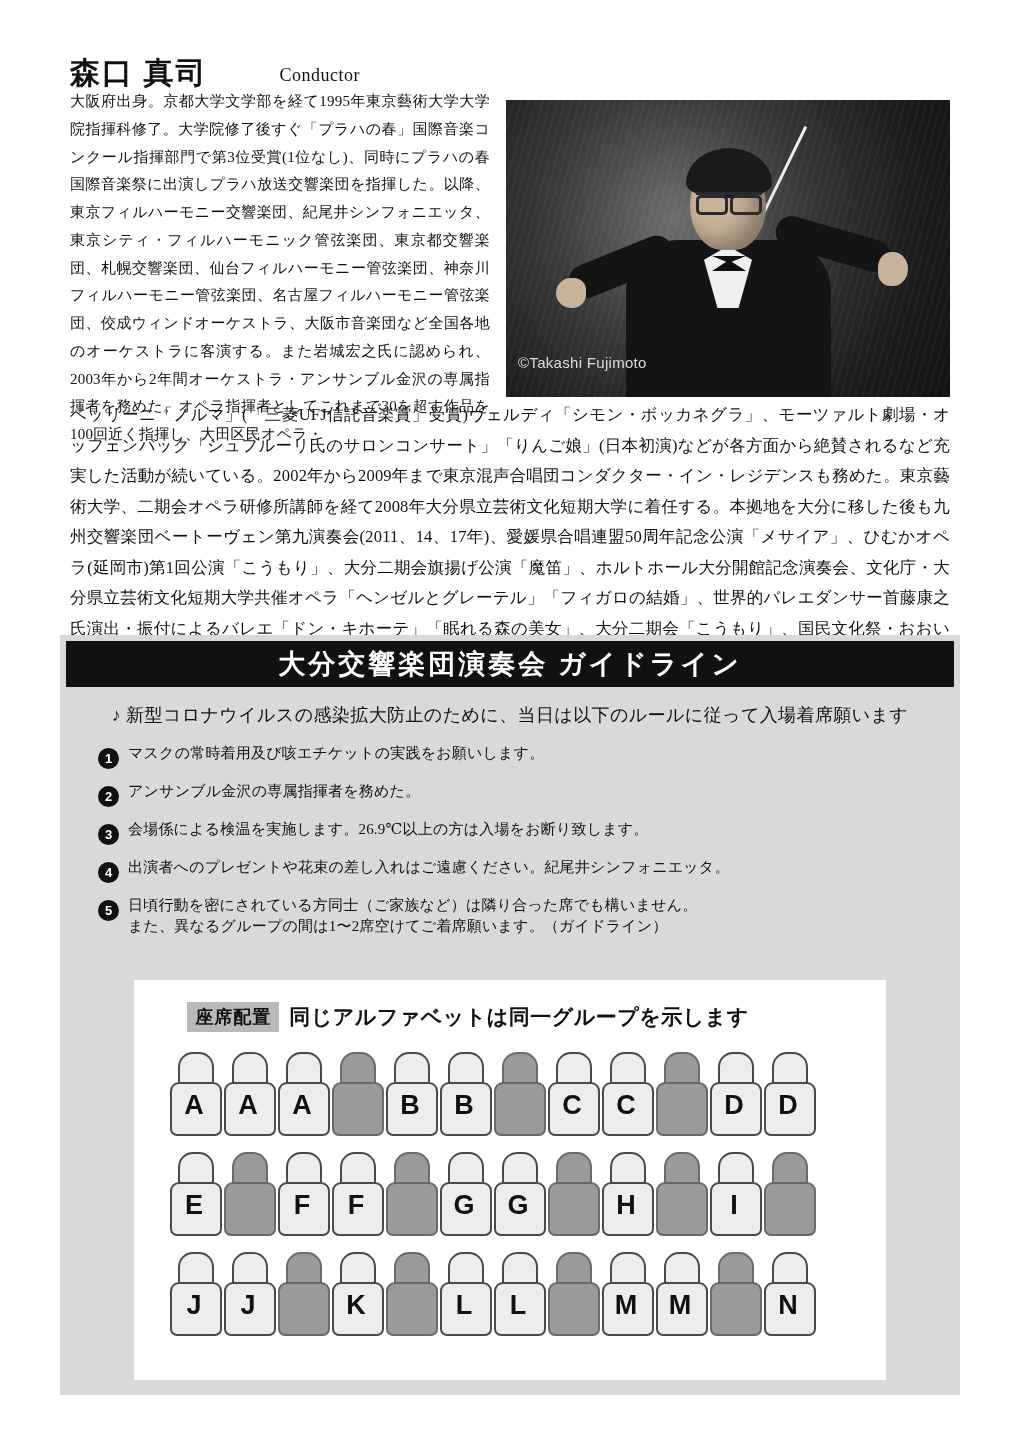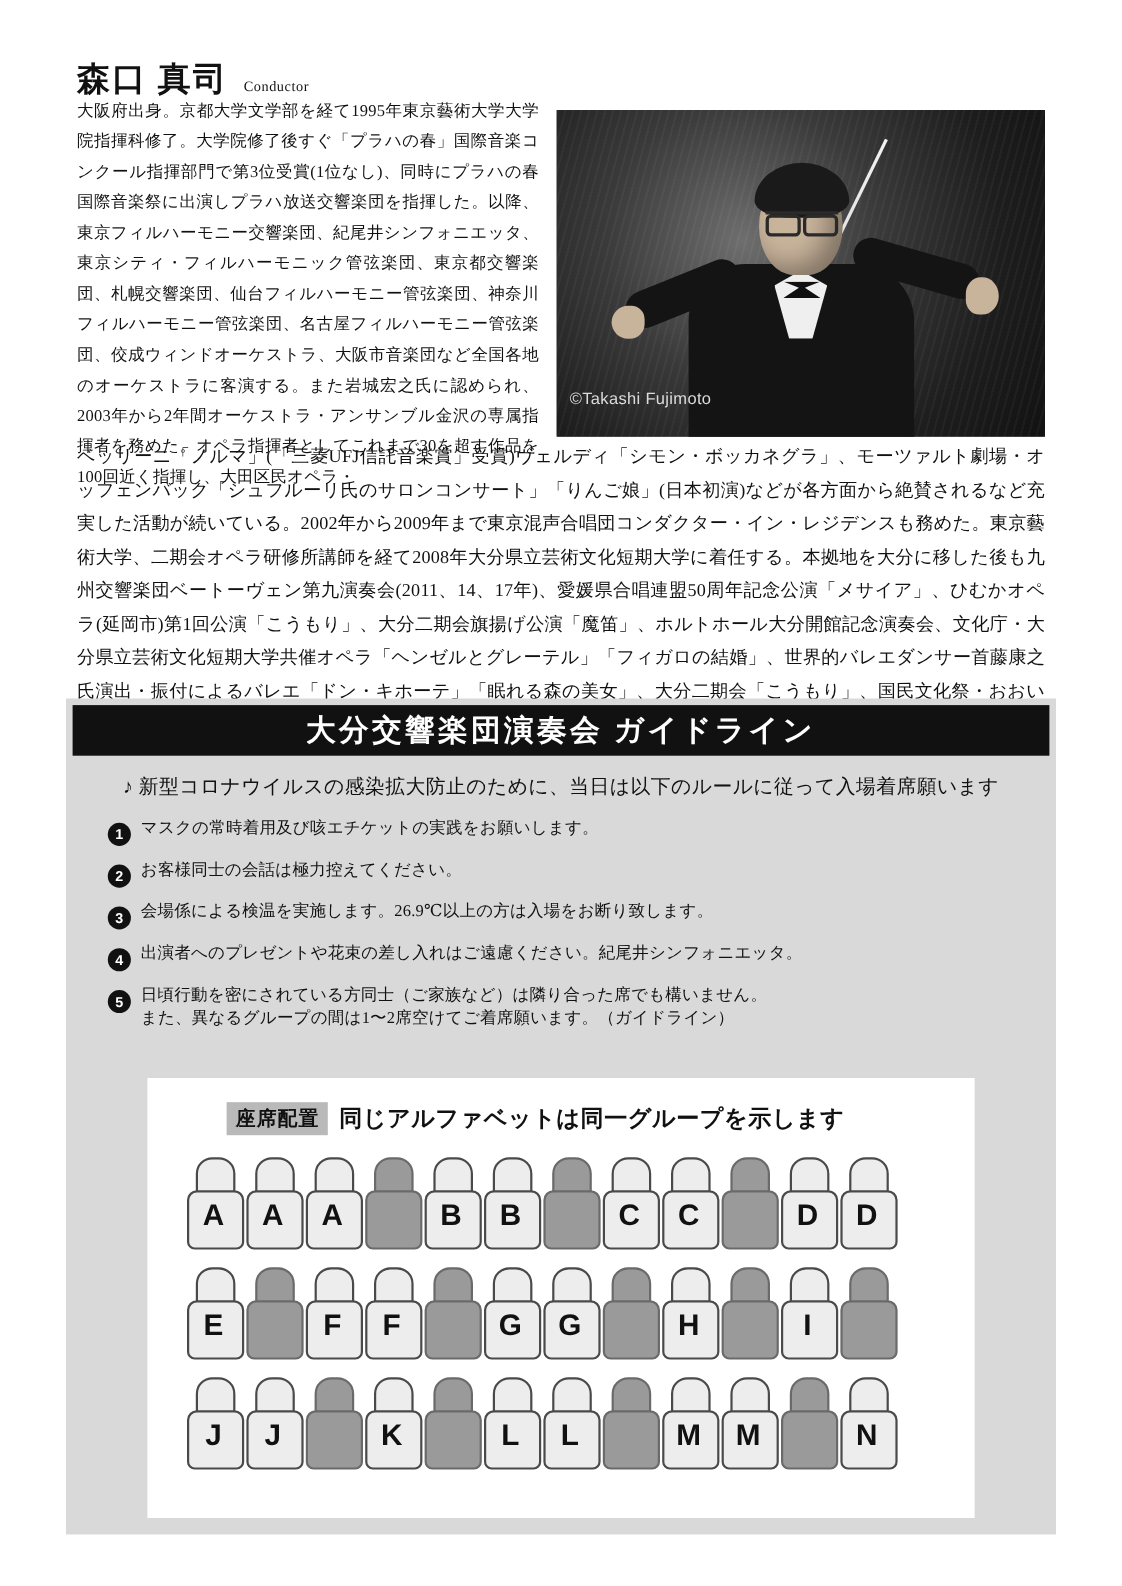--- a/index.html
+++ b/index.html
@@ -21,35 +21,36 @@
     padding: 0;
   }
 
   
   .profile-head {
     position: absolute;
     left: 70px;
     top: 58px;
     display: flex;
     align-items: flex-end;
-    gap: 14px;
+    gap: 28px;
   }
   .profile-name {
     font-size: 30px;
     font-weight: 700;
     letter-spacing: 2px;
     line-height: 1;
     color: #111;
   }
   .profile-role {
-    font-size: 13px;
+    font-size: 18px;
     line-height: 1.1;
     letter-spacing: 0.5px;
     color: #111;
     padding-bottom: 2px;
+    margin-left: 44px;
   }
 
   
   .photo {
     position: absolute;
     left: 506px;
     top: 100px;
     width: 444px;
     height: 297px;
     background: #2b2b2b;
@@ -291,21 +292,20 @@
   }
   .seatmap-head {
     position: absolute;
     left: 0;
     top: 22px;
     width: 668px;
     display: flex;
     align-items: center;
     justify-content: center;
     gap: 10px;
-    padding-left: 19px;
   }
   .seatmap-badge {
     background: #b9b9b9;
     color: #111;
     font-size: 18px;
     font-weight: 700;
     padding: 3px 8px;
     letter-spacing: 1px;
   }
   .seatmap-caption {
@@ -401,21 +401,21 @@
     <div class="guideline-title">大分交響楽団演奏会 ガイドライン</div>
     <div class="guideline-lead">♪ 新型コロナウイルスの感染拡大防止のために、当日は以下のルールに従って入場着席願います</div>
 
     <div class="rules">
       <div class="rule">
         <div class="rule-num">1</div>
         <div class="rule-text">マスクの常時着用及び咳エチケットの実践をお願いします。</div>
       </div>
       <div class="rule">
         <div class="rule-num">2</div>
-        <div class="rule-text">お客様同士の会話は極力控えてください。</div>
+        <div class="rule-text">アンサンブル金沢の専属指揮者を務めた。</div>
       </div>
       <div class="rule">
         <div class="rule-num">3</div>
         <div class="rule-text">会場係による検温を実施します。26.9℃以上の方は入場をお断り致します。</div>
       </div>
       <div class="rule">
         <div class="rule-num">4</div>
         <div class="rule-text">出演者へのプレゼントや花束の差し入れはご遠慮ください。紀尾井シンフォニエッタ。</div>
       </div>
       <div class="rule">

